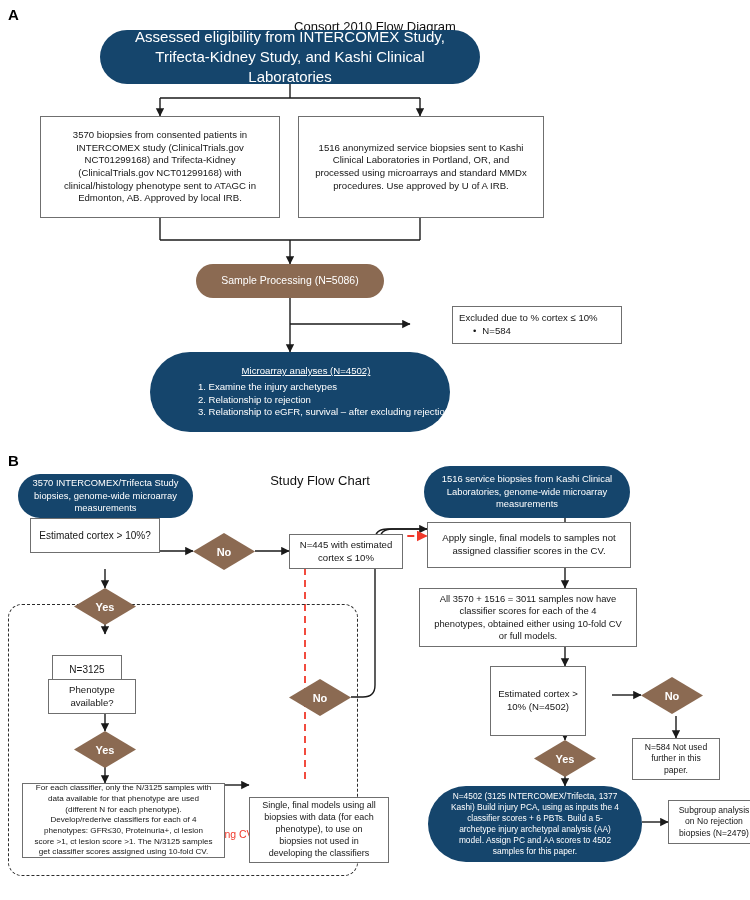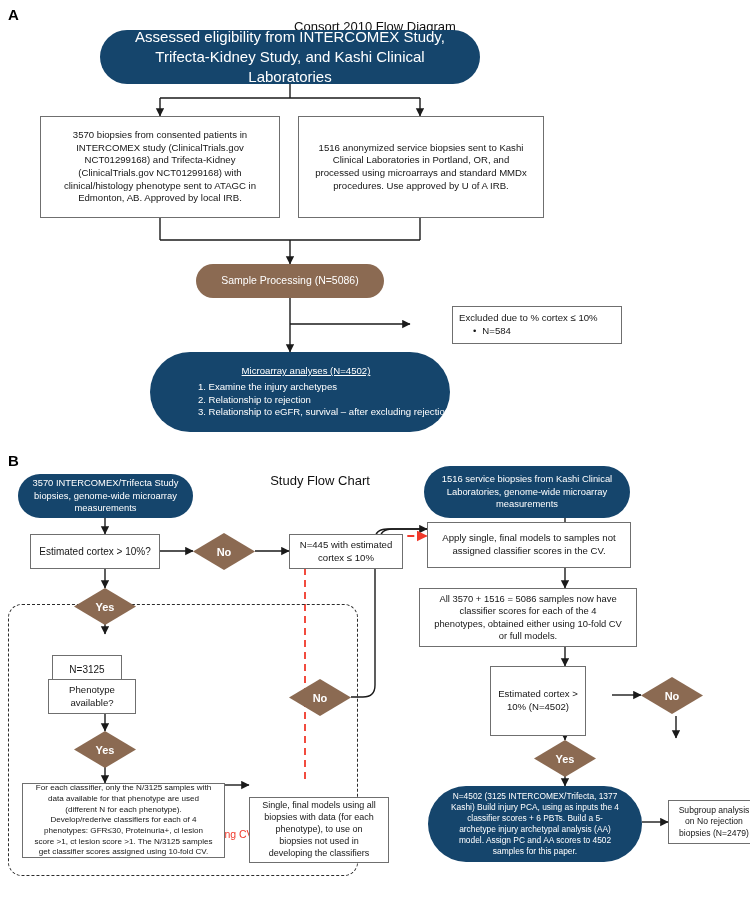--- a/index.html
+++ b/index.html
@@ -135,21 +135,21 @@
   <div class="redlabel" style="left:72px;top:828px;padding-left:10px;">Building classifiers and assigning CV scores</div>
 
   <div class="node navy" style="left:18px;top:474px;width:175px;height:44px;font-size:9.4px;padding:0 8px;">
     <span class="inner">3570 INTERCOMEX/Trifecta Study biopsies, genome-wide microarray measurements</span>
   </div>
 
   <div class="node navy" style="left:424px;top:466px;width:206px;height:52px;font-size:9.4px;padding:0 10px;">
     <span class="inner">1516 service biopsies from Kashi Clinical Laboratories, genome-wide microarray measurements</span>
   </div>
 
-  <div class="node boxw" style="left:30px;top:534px;width:130px;height:35px;font-size:10px;">
+  <div class="node boxw" style="left:30px;top:518px;width:130px;height:35px;font-size:10px;">
     <span class="inner">Estimated cortex &gt; 10%?</span>
   </div>
 
   <div class="diamond" style="left:193px;top:533px;width:62px;height:37px;">
     <span>No</span>
   </div>
 
   <div class="diamond" style="left:74px;top:588px;width:62px;height:37px;">
     <span>Yes</span>
   </div>
@@ -180,35 +180,38 @@
 
   <div class="node boxw" style="left:249px;top:797px;width:140px;height:66px;font-size:9px;padding:0 5px;">
     <span class="inner">Single, final models using all biopsies with data (for each phenotype), to use on biopsies not used in developing the classifiers</span>
   </div>
 
   <div class="node boxw" style="left:427px;top:522px;width:204px;height:46px;font-size:9.6px;padding:0 6px;">
     <span class="inner">Apply single, final models to samples not assigned classifier scores in the CV.</span>
   </div>
 
   <div class="node boxw" style="left:419px;top:588px;width:218px;height:59px;font-size:9.4px;padding:0 7px;">
-    <span class="inner">All 3570 + 1516 = 5086 samples now have classifier scores for each of the 4 phenotypes, obtained either using 10-fold CV or full models.</span>
+    <span class="inner">All 3570 + 1516 = 3011 samples now have classifier scores for each of the 4 phenotypes, obtained either using 10-fold CV or full models.</span>
   </div>
 
   <div class="node boxw" style="left:490px;top:666px;width:96px;height:70px;font-size:9.6px;">
     <span class="inner">Estimated cortex &gt; 10% (N=4502)</span>
   </div>
 
   <div class="diamond" style="left:641px;top:677px;width:62px;height:37px;">
     <span>No</span>
   </div>
 
   <div class="diamond" style="left:534px;top:740px;width:62px;height:37px;">
     <span>Yes</span>
   </div>
 
+  <div class="node boxw" style="left:632px;top:738px;width:88px;height:42px;font-size:8.6px;">
+    <span class="inner">N=584 Not used further in this paper.</span>
+  </div>
 
   <div class="node navy" style="left:428px;top:786px;width:214px;height:76px;font-size:8.4px;padding:0 16px;border-radius:60px;">
     <span class="inner">N=4502 (3125 INTERCOMEX/Trifecta, 1377 Kashi) Build injury PCA, using as inputs the 4 classifier scores + 6 PBTs. Build a 5-archetype injury archetypal analysis (AA) model. Assign PC and AA scores to 4502 samples for this paper.</span>
   </div>
 
   <div class="node boxw" style="left:668px;top:800px;width:92px;height:44px;font-size:8.6px;padding:0 3px;">
     <span class="inner">Subgroup analysis on No rejection biopsies (N=2479)</span>
   </div>
 </div>
 

